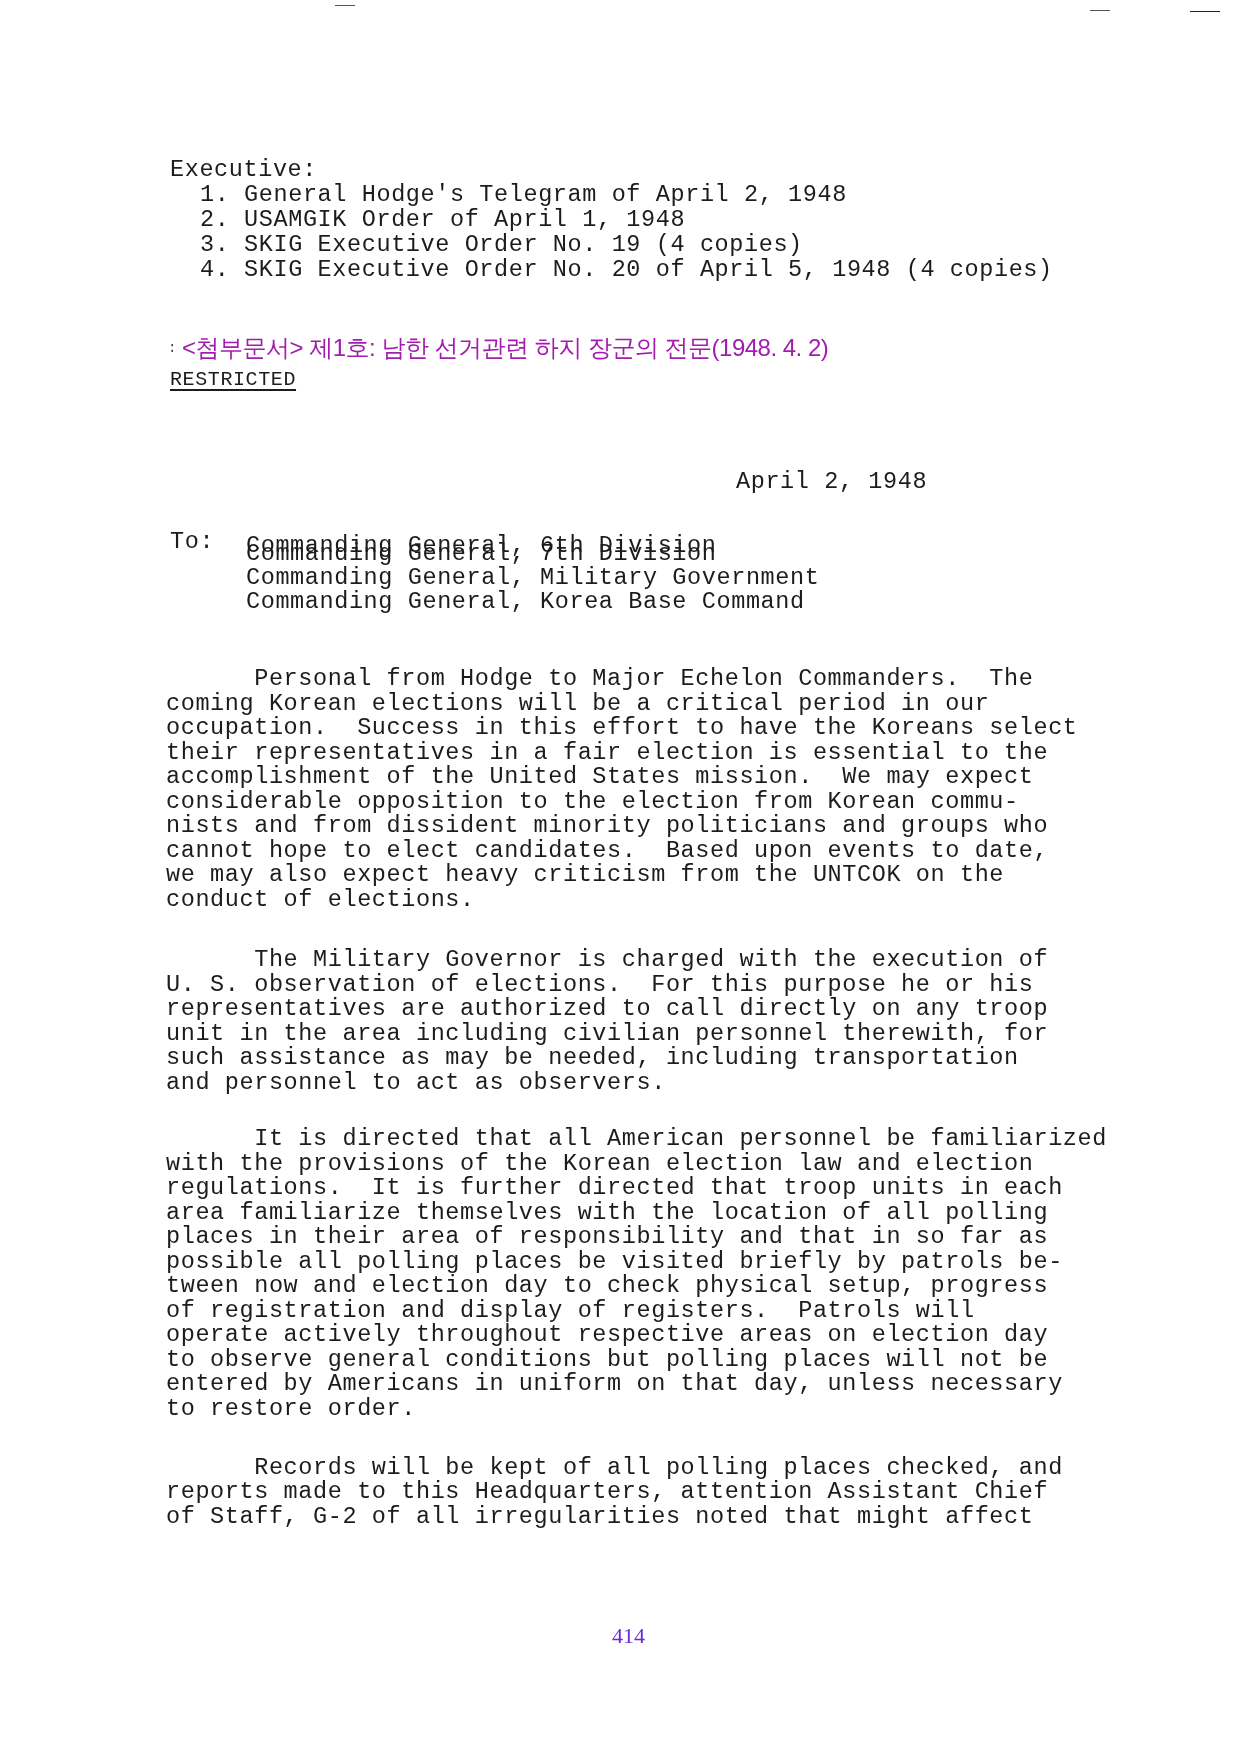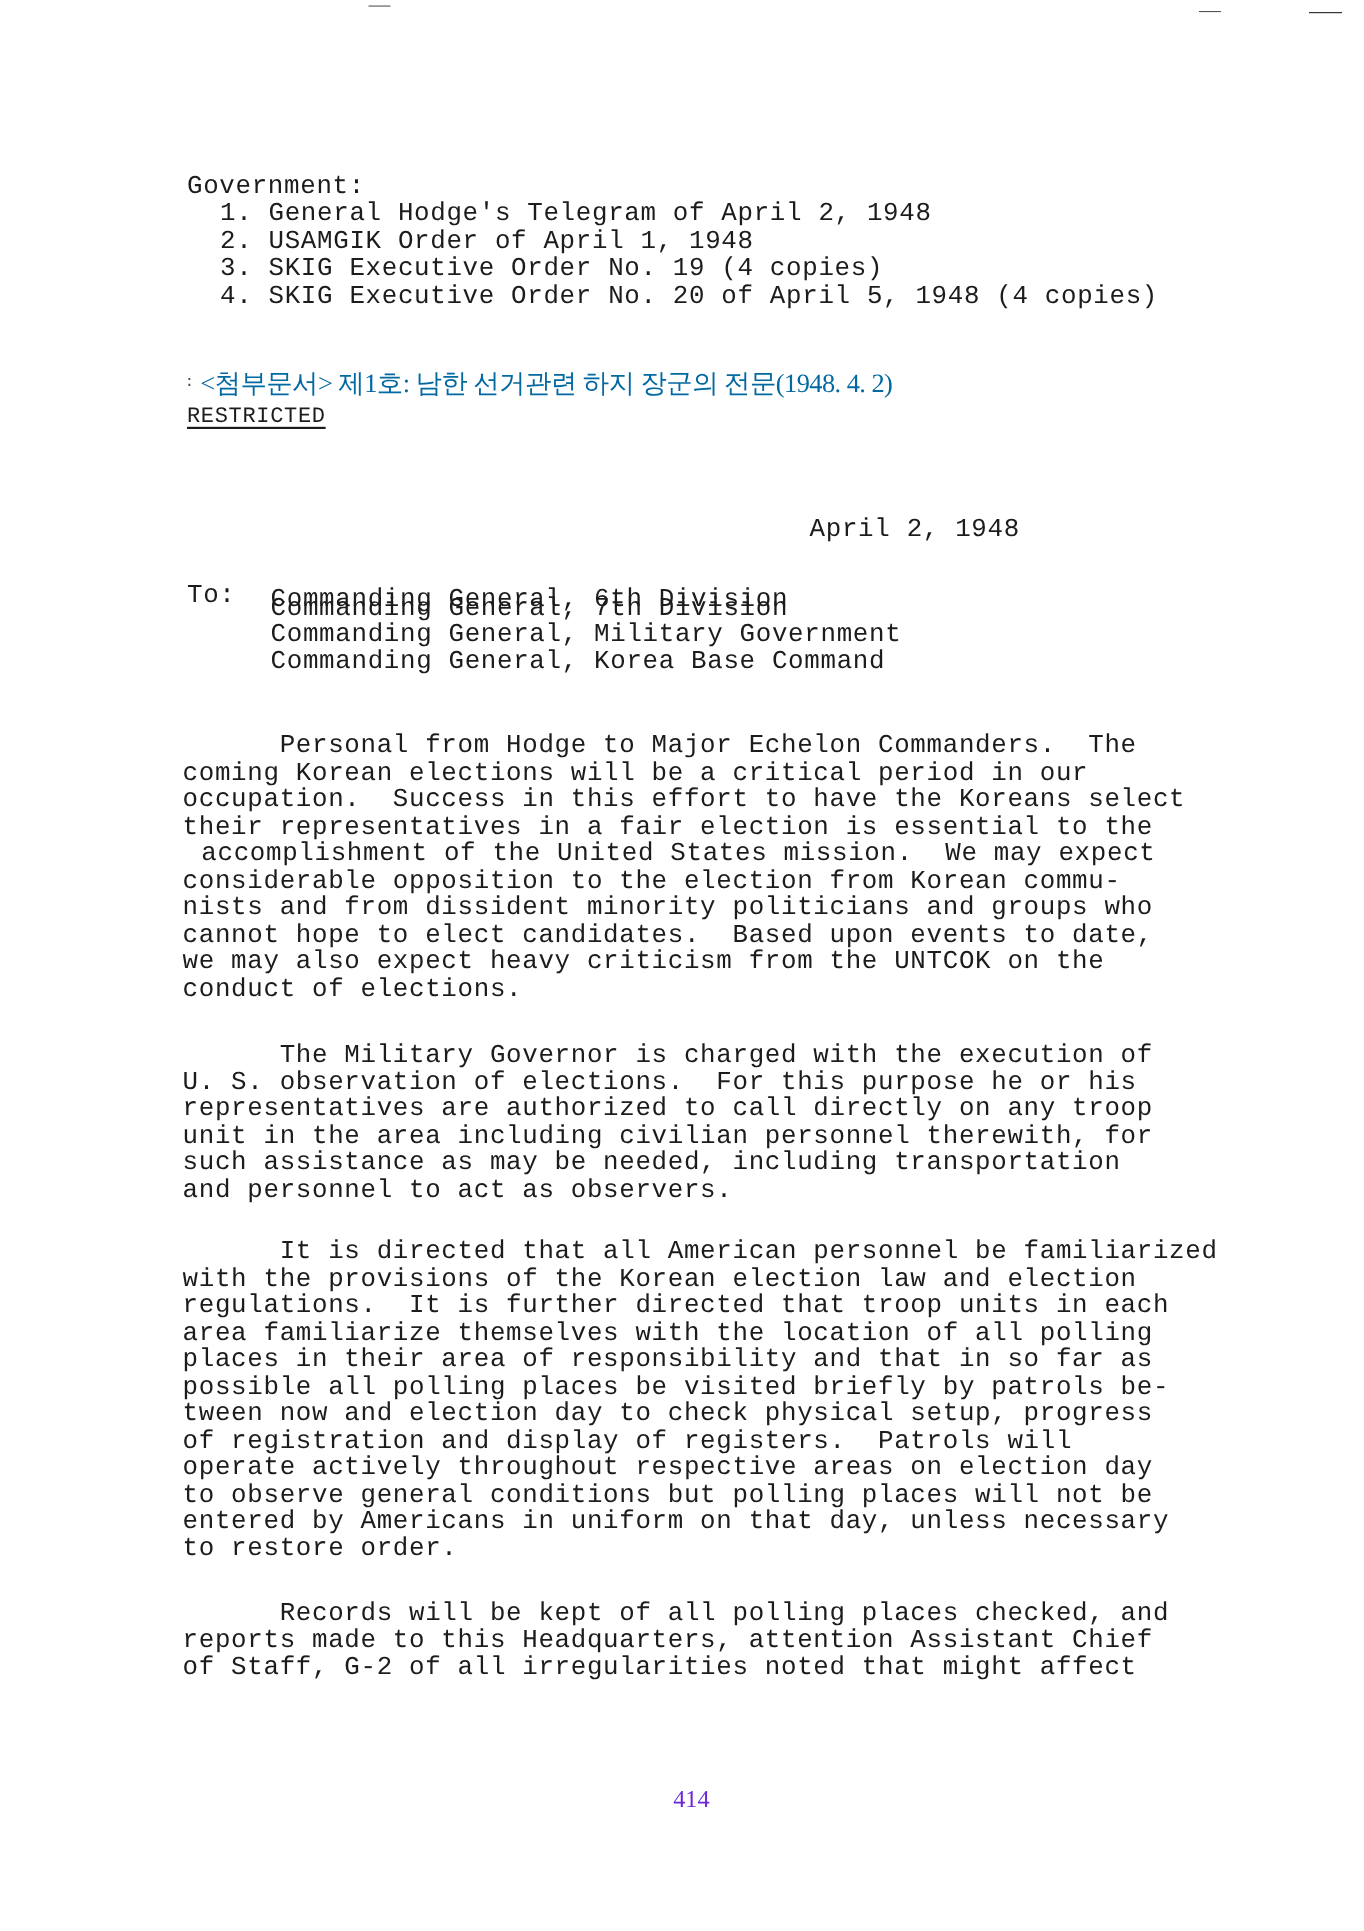--- a/index.html
+++ b/index.html
@@ -34,24 +34,24 @@
     white-space: pre;
     position: absolute;
     line-height: 24px;
   }
   .enc-head { left: 170px; top: 158px; }
   .enc-item { left: 200px; }
   .korean-note {
     position: absolute;
     left: 182px;
     top: 332px;
-    font-family: Liberation Serif, serif;
+    font-family: Liberation Sans, sans-serif;
     font-size: 24px;
     letter-spacing: -0.5px;
-    color: #0369a1;
+    color: #a21caf;
     white-space: pre;
   }
   .korean-dots {
     position: absolute;
     left: 168px;
     top: 340px;
     font-size: 14px;
     color: #444;
   }
   .restricted {
@@ -78,21 +78,21 @@
 </head>
 <body>
 
 <div class="page">
 
   <div class="scan-mark" style="left:335px; top:5px; width:20px;"></div>
   <div class="scan-mark" style="left:1090px; top:10px; width:20px;"></div>
   <div class="scan-mark" style="left:1190px; top:11px; width:30px; background:#222;"></div>
 
   <div>
-    <div class="tw enc-head">Government:</div>
+    <div class="tw enc-head">Executive:</div>
     <div class="tw enc-item" style="top:183px;">1. General Hodge's Telegram of April 2, 1948</div>
     <div class="tw enc-item" style="top:208px;">2. USAMGIK Order of April 1, 1948</div>
     <div class="tw enc-item" style="top:233px;">3. SKIG Executive Order No. 19 (4 copies)</div>
     <div class="tw enc-item" style="top:258px;">4. SKIG Executive Order No. 20 of April 5, 1948 (4 copies)</div>
   </div>
 
   <div class="korean-dots">:</div>
   <div class="korean-note">&lt;첨부문서&gt; 제1호: 남한 선거관련 하지 장군의 전문(1948. 4. 2)</div>
 
   <div class="tw restricted">RESTRICTED</div>
@@ -105,21 +105,21 @@
     <div class="tw to-line" style="top:542px;">Commanding General, 7th Division</div>
     <div class="tw to-line" style="top:566px;">Commanding General, Military Government</div>
     <div class="tw to-line" style="top:590px;">Commanding General, Korea Base Command</div>
   </div>
 
   <div>
     <div class="tw para-line" style="top:667px;">      Personal from Hodge to Major Echelon Commanders.  The</div>
     <div class="tw para-line" style="top:692px;">coming Korean elections will be a critical period in our</div>
     <div class="tw para-line" style="top:716px;">occupation.  Success in this effort to have the Koreans select</div>
     <div class="tw para-line" style="top:741px;">their representatives in a fair election is essential to the</div>
-    <div class="tw para-line" style="top:765px;margin-left:17px;">accomplishment of the United States mission.  We may expect</div>
+    <div class="tw para-line" style="top:765px;">accomplishment of the United States mission.  We may expect</div>
     <div class="tw para-line" style="top:790px;">considerable opposition to the election from Korean commu-</div>
     <div class="tw para-line" style="top:814px;">nists and from dissident minority politicians and groups who</div>
     <div class="tw para-line" style="top:839px;">cannot hope to elect candidates.  Based upon events to date,</div>
     <div class="tw para-line" style="top:863px;">we may also expect heavy criticism from the UNTCOK on the</div>
     <div class="tw para-line" style="top:888px;">conduct of elections.</div>
   </div>
 
   <div>
     <div class="tw para-line" style="top:948px;">      The Military Governor is charged with the execution of</div>
     <div class="tw para-line" style="top:973px;">U. S. observation of elections.  For this purpose he or his</div>

